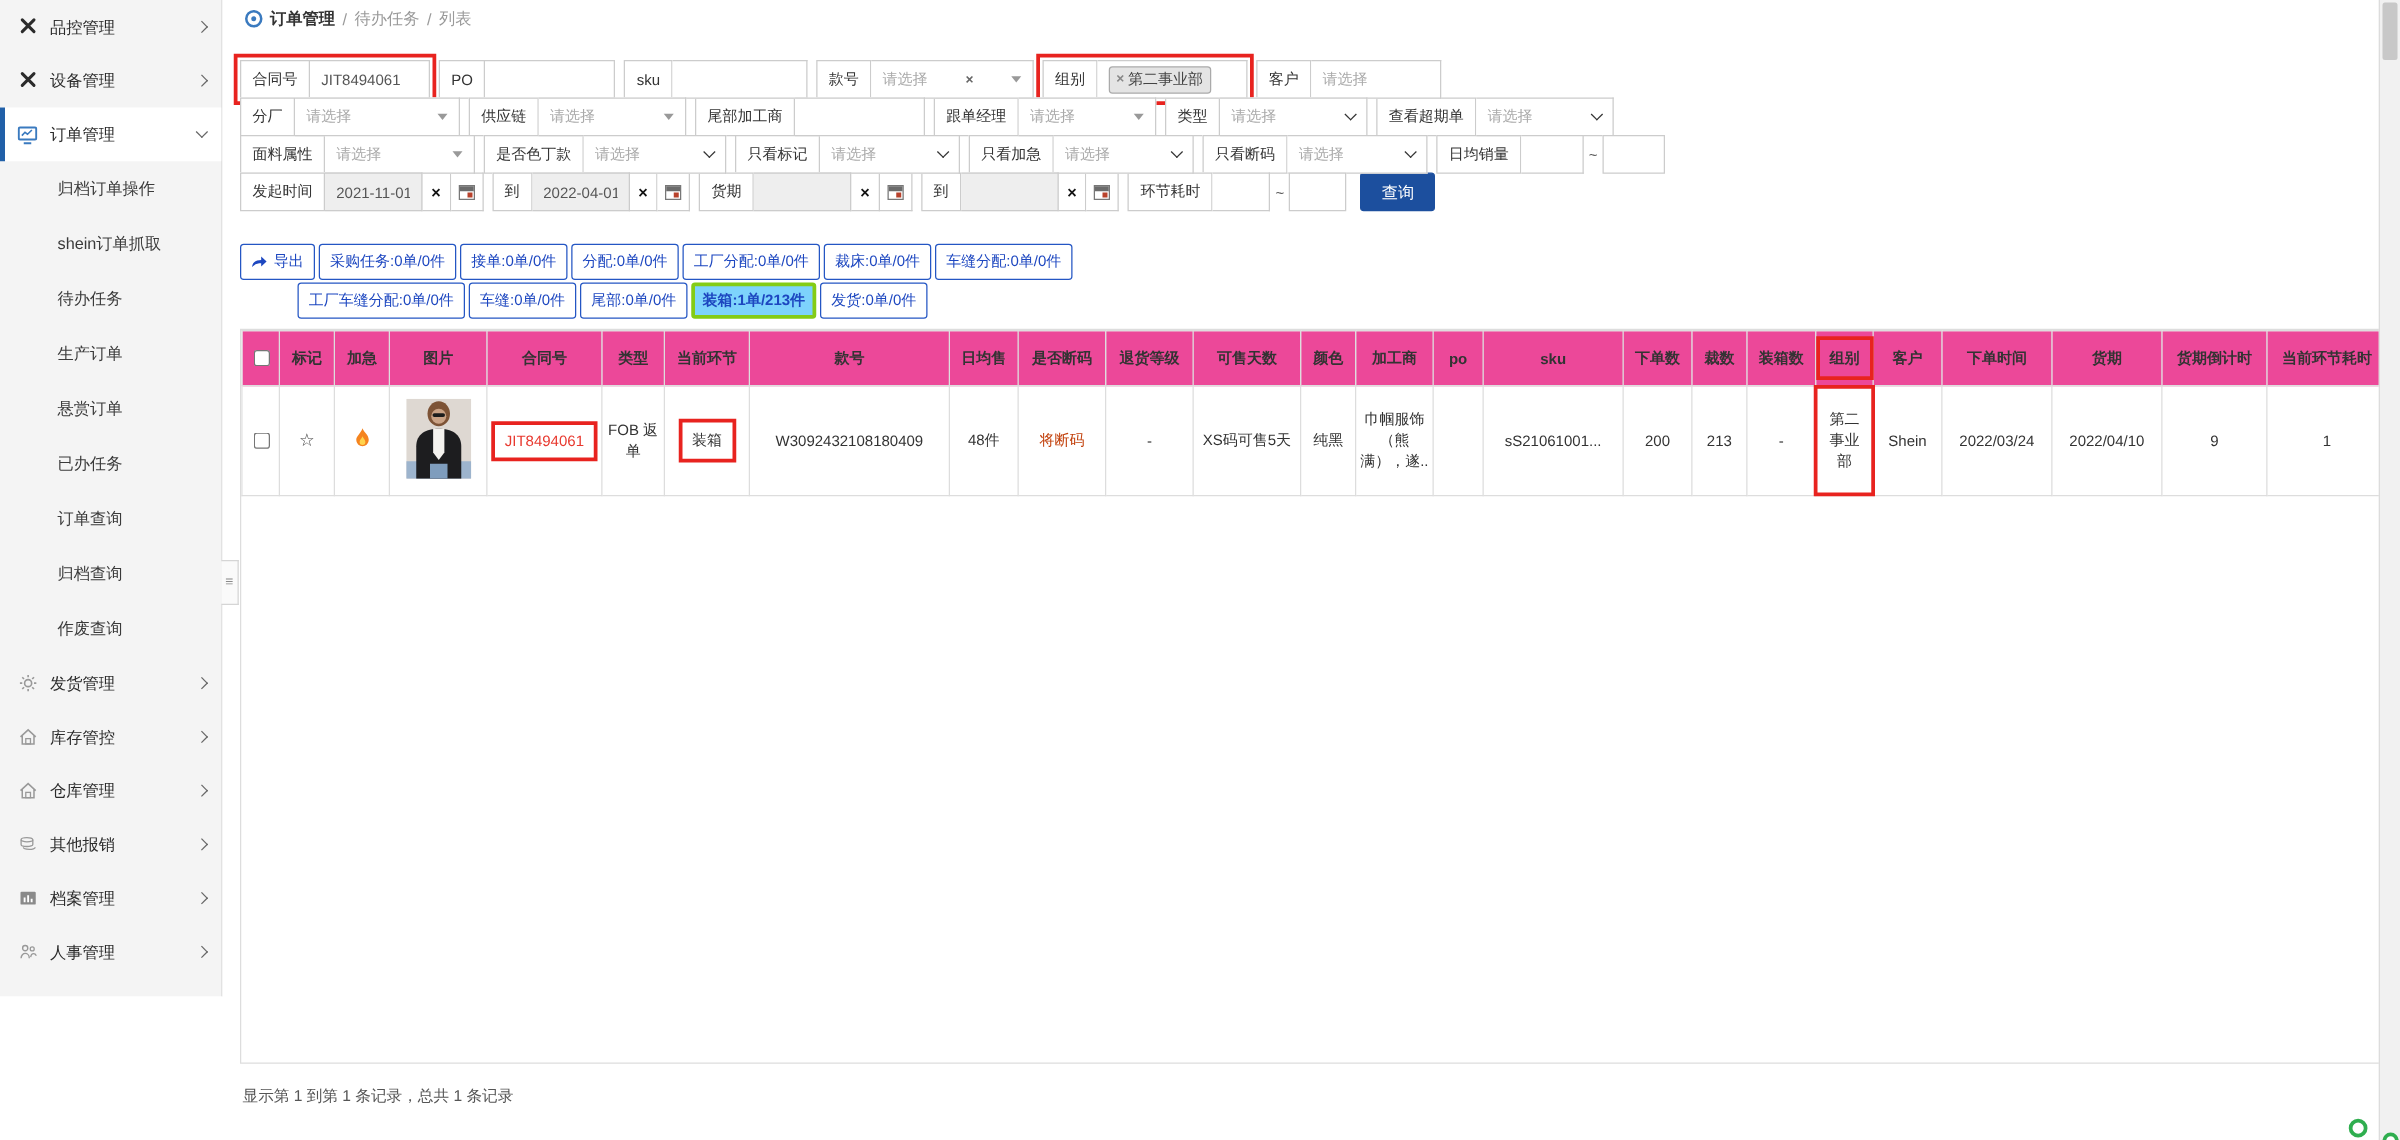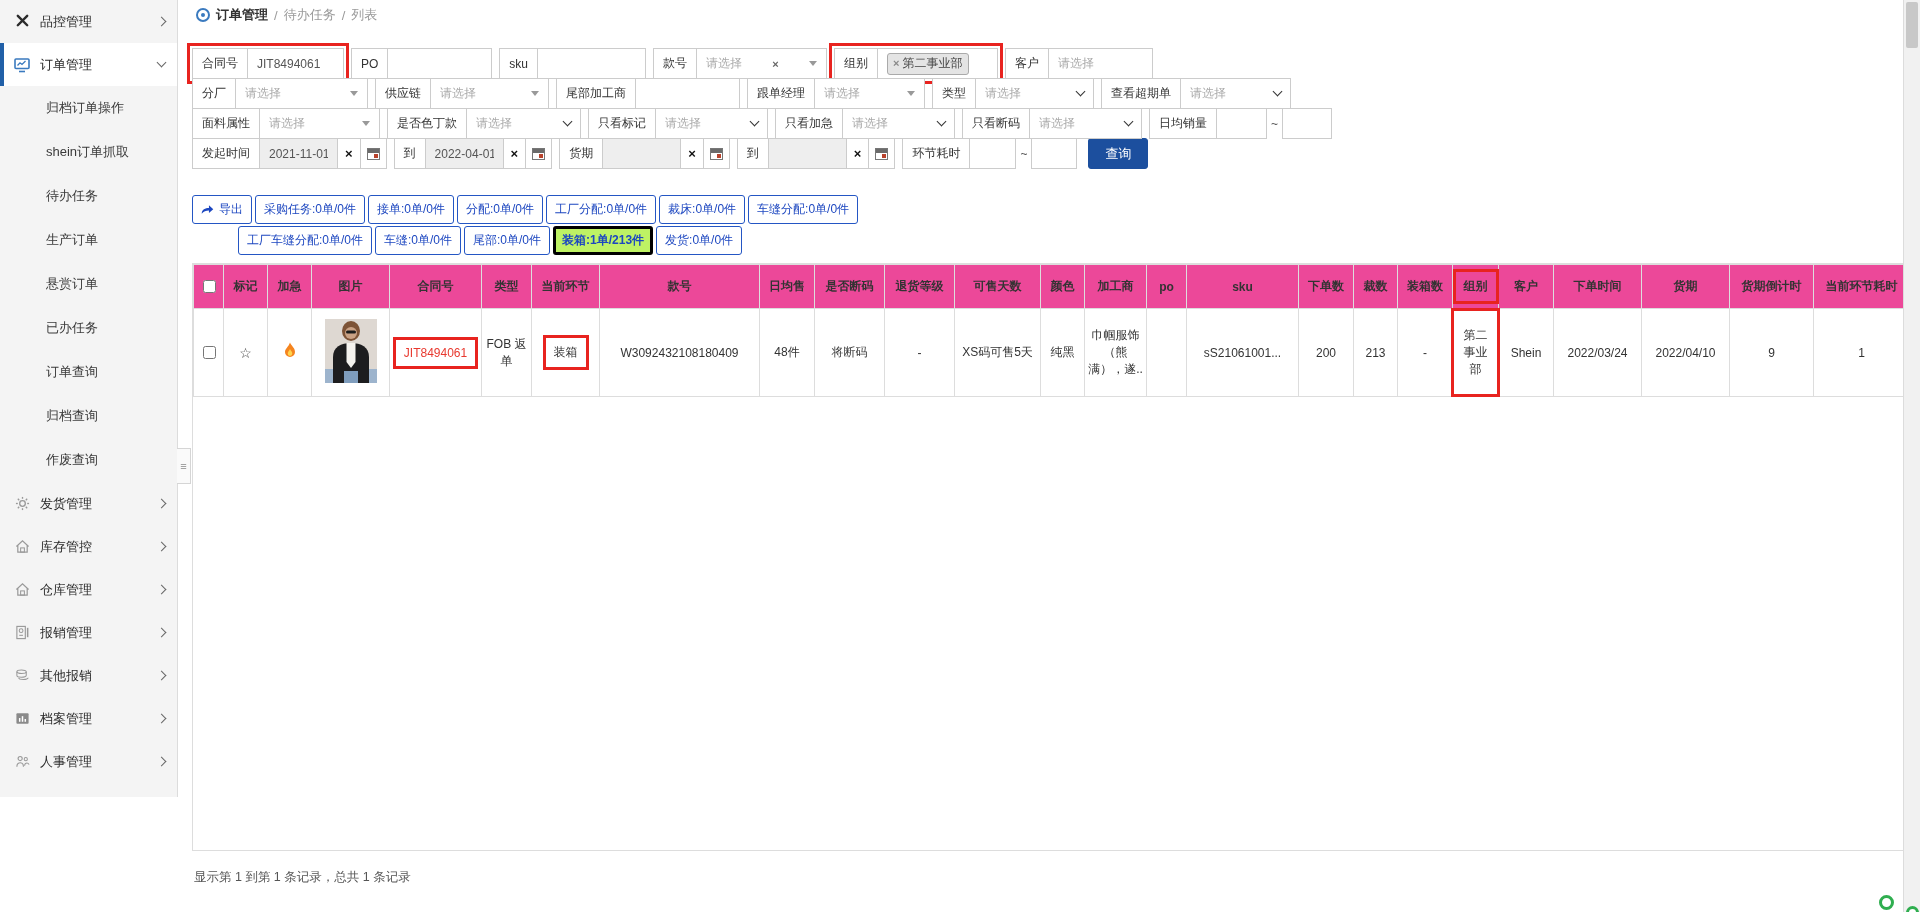--- a/index.html
+++ b/index.html
@@ -54,30 +54,30 @@
   .range-wrap { display:flex; align-items:center; gap:4px; }
   .tilde { color:#555; }
   .search-btn { height:31px; padding:0 16px; background:#1c4f9e; color:#fff; border:1px solid #1c4f9e; border-radius:3px; font-size:13px; cursor:pointer; margin-left:4px; }
   .annot { outline:3px solid #e8231f; outline-offset:2px; }
 
   
   .toolbar { margin-top:26px; position:relative; }
   .tb-row { display:flex; gap:3px; align-items:center; }
   .tb-row2 { margin-left:46px; margin-top:2px; }
   .tb-btn { display:inline-flex; align-items:center; gap:5px; border:1px solid #2456c4; color:#1d47c0; background:#fff; border-radius:3px; padding:5px 8px; font-size:12px; cursor:pointer; white-space:nowrap; }
-  .tb-btn.hl { background:#bef264; border:3px solid #000000; padding:3px 6px; font-weight:bold; }
+  .tb-btn.hl { background:#7dd3fc; border:3px solid #84cc16; padding:3px 6px; font-weight:bold; }
 
   
   .table-wrap { margin-top:8px; border:1px solid #ddd; height:588px; overflow:hidden; }
   table { width:100%; border-collapse:collapse; table-layout:fixed; }
   th, td { border:1px solid #ddd; text-align:center; font-size:12px; color:#333; padding:4px 3px; word-break:break-all; }
   th { font-weight:bold; padding:9px 2px; background:#ec4899; white-space:nowrap; overflow:visible; }
   td { height:68px; }
   .red-text { color:#e8392f; }
-  .orange { color:#404040; }
+  .orange { color:#c2410c; }
   .cell-annot { display:inline-block; padding:4px 6px; }
   .cell-annot-tall { display:inline-block; padding:14px 3px; }
   .star { font-size:14px; color:#444; cursor:pointer; }
   .photo-box { display:inline-block; line-height:0; }
 
   .footer-summary { margin-top:18px; color:#555; font-size:12.5px; padding-left:2px; }
 
   
   .vscroll { position:absolute; right:0; top:0; width:17px; height:912px; background:#f1f1f1; border-left:1px solid #dcdcdc; z-index:10; }
   .vthumb { position:absolute; top:2px; left:2px; width:12px; height:46px; background:#c8c8c8; border-radius:2px; }
@@ -92,20 +92,29 @@
 <div class="layout">
 
   <aside class="sidebar">
     <div class="side-item">
       <span class="ic">
         <svg width="15" height="15" viewBox="0 0 16 16">
             <path d="M3 2 L13 12 M13 2 L3 12" stroke="#2b2b2b" stroke-width="2.6" stroke-linecap="round"></path>
           </svg>
       </span>
       <span>品控管理</span>
+      <span class="chev-r"></span>
+    </div>
+    <div class="side-item">
+      <span class="ic">
+        <svg width="15" height="15" viewBox="0 0 16 16">
+            <path d="M3 2 L13 12 M13 2 L3 12" stroke="#2b2b2b" stroke-width="2.6" stroke-linecap="round"></path>
+          </svg>
+      </span>
+      <span>设备管理</span>
       <span class="chev-r"></span>
     </div>
     <div class="side-item active">
       <span class="ic">
         <svg width="16" height="16" viewBox="0 0 16 16">
             <rect x="1" y="2" width="14" height="9.5" rx="1" fill="none" stroke="#3a7abf" stroke-width="1.6"></rect>
             <path d="M3.5 8.5 L6 5.8 L8 7.4 L11.5 4" stroke="#3a7abf" fill="none" stroke-width="1.3"></path>
             <path d="M5 14.5 h6" stroke="#3a7abf" stroke-width="1.6"></path>
           </svg>
       </span>
@@ -155,32 +164,20 @@
       <span class="chev-r"></span>
     </div>
     <div class="side-item">
       <span class="ic">
         <svg width="15" height="15" viewBox="0 0 16 16">
             <path d="M1.5 8 L8 2 L14.5 8 M3 7 V14 H13 V7" stroke="#999" fill="none" stroke-width="1.3"></path>
             <rect x="6" y="9.5" width="4" height="4.5" stroke="#999" fill="none" stroke-width="1.1"></rect>
           </svg>
       </span>
       <span>仓库管理</span>
-      <span class="chev-r"></span>
-    </div>
-    <div class="side-item">
-      <span class="ic">
-        <svg width="15" height="15" viewBox="0 0 16 16">
-            <rect x="2" y="1.5" width="9" height="13" stroke="#999" fill="none" stroke-width="1.2"></rect>
-            <circle cx="6.5" cy="6" r="2" stroke="#999" fill="none" stroke-width="1.1"></circle>
-            <line x1="4.5" y1="11" x2="8.5" y2="11" stroke="#999" stroke-width="1.1"></line>
-            <line x1="13.5" y1="3" x2="13.5" y2="13" stroke="#999" stroke-width="1.6"></line>
-          </svg>
-      </span>
-      <span>报销管理</span>
       <span class="chev-r"></span>
     </div>
     <div class="side-item">
       <span class="ic">
         <svg width="15" height="15" viewBox="0 0 16 16">
             <ellipse cx="7" cy="4" rx="5" ry="1.8" stroke="#999" fill="none" stroke-width="1.1"></ellipse>
             <path d="M2 4 V8 C2 9 4.2 9.8 7 9.8 S12 9 12 8 V4" stroke="#999" fill="none" stroke-width="1.1"></path>
             <path d="M4 10.5 C4 11.5 6.2 12.3 9 12.3 S14 11.5 14 10.5" stroke="#999" fill="none" stroke-width="1.1"></path>
           </svg>
       </span>

